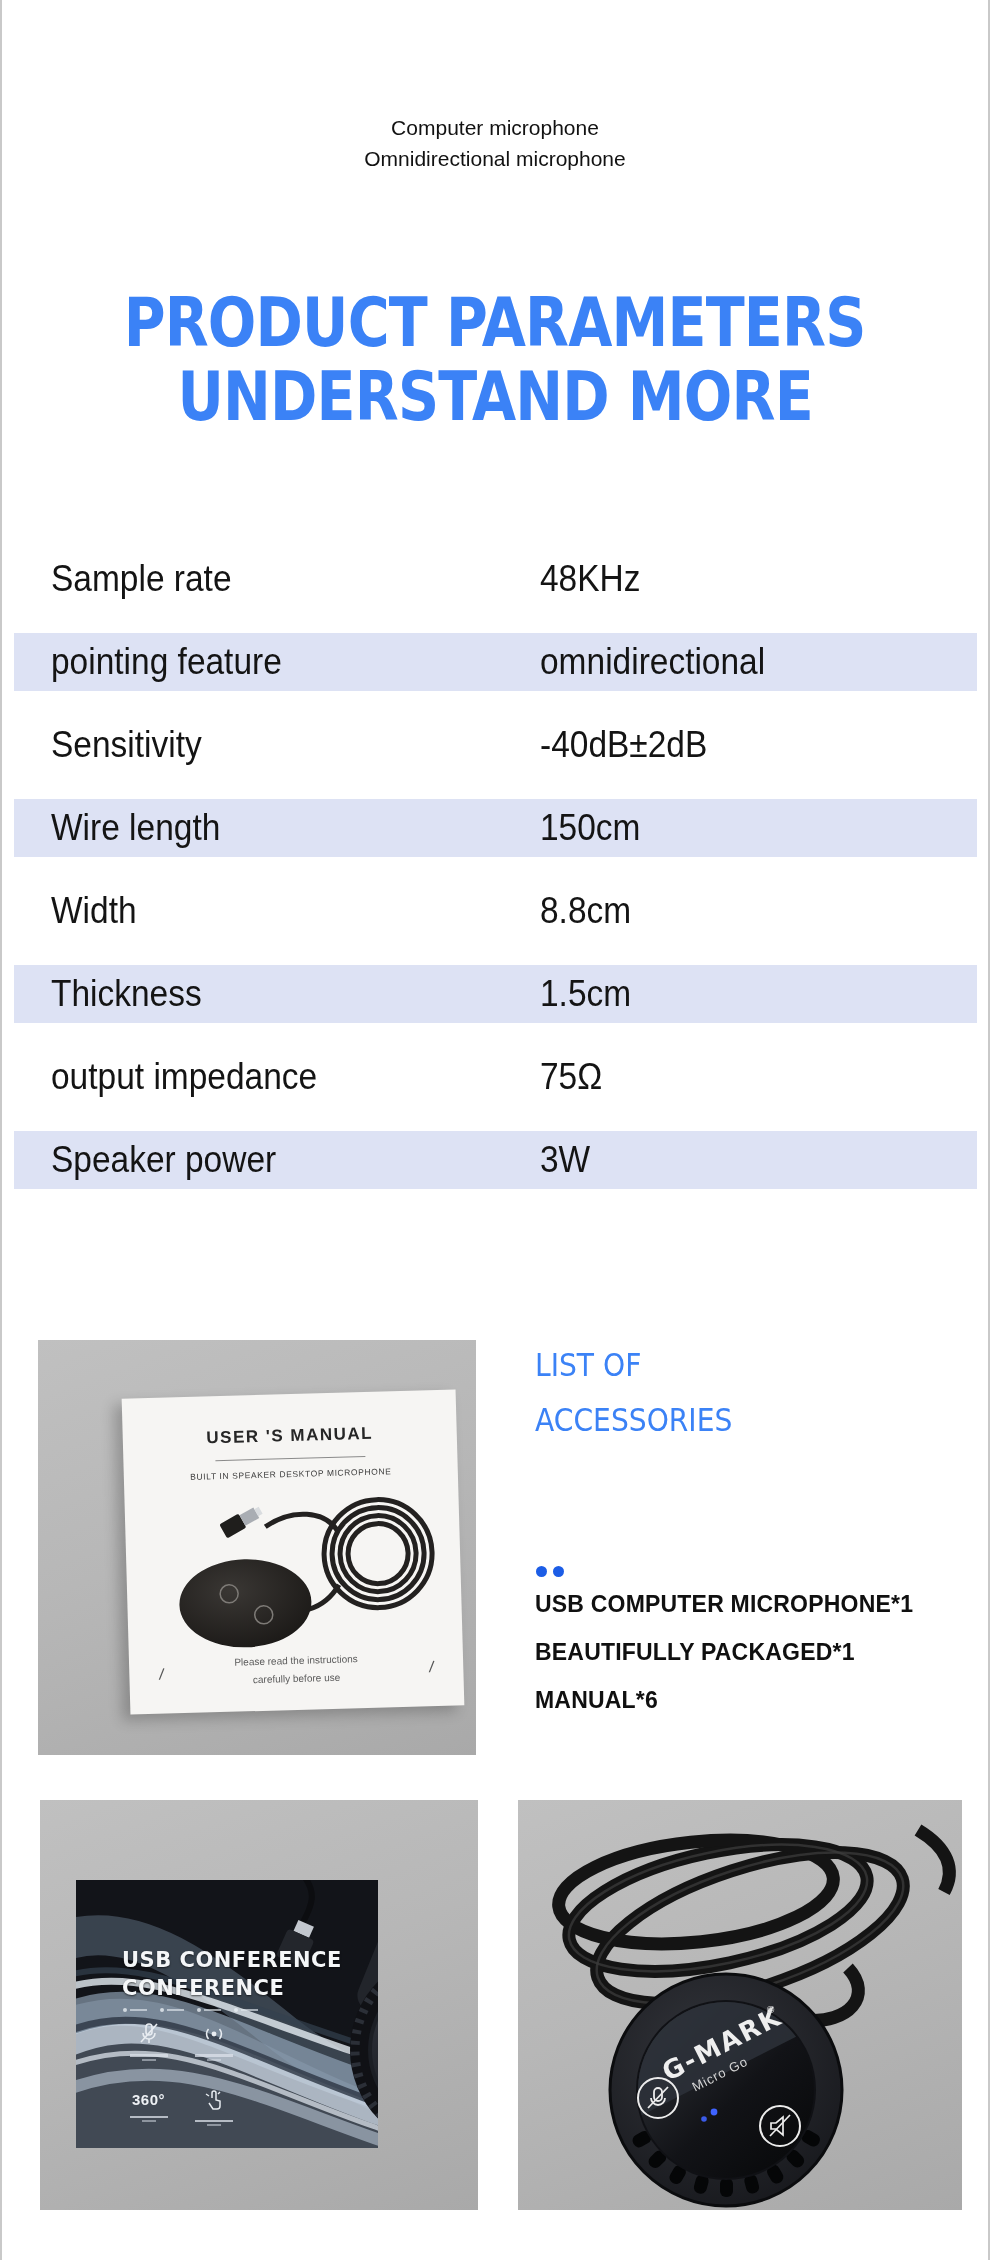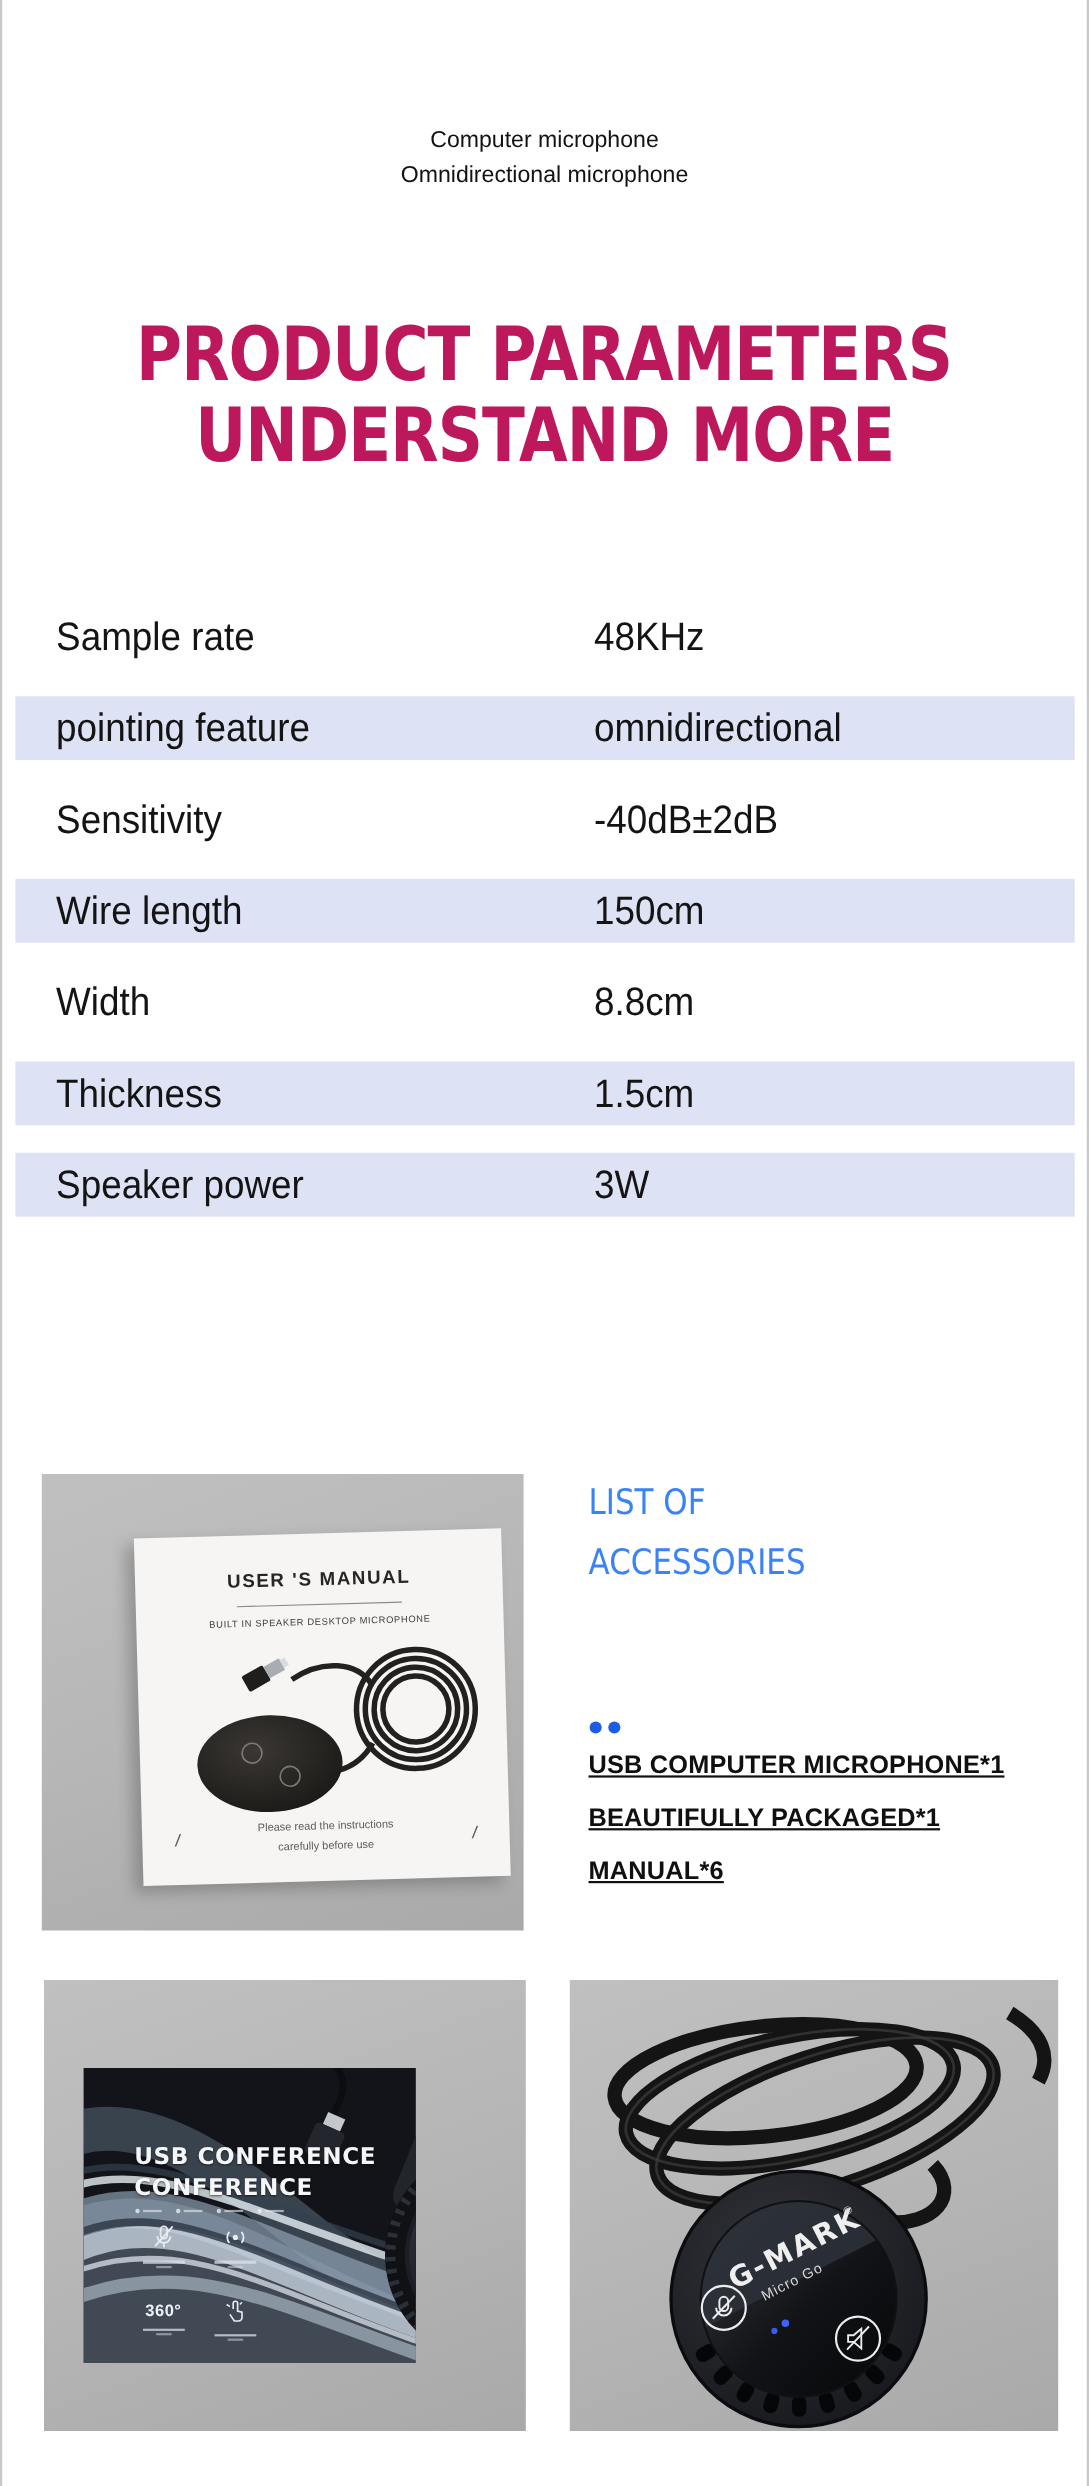--- a/index.html
+++ b/index.html
@@ -15,42 +15,42 @@
   
   .top-caption {
     position:absolute; top:112px; left:0; width:100%;
     text-align:center; font-size:21px; line-height:31px; color:#121212;
   }
 
   
   .main-heading {
     position:absolute; top:286px; left:0; width:100%; text-align:center;
     font-family:"DejaVu Sans", sans-serif; font-weight:bold;
-    font-size:68px; line-height:74px; color:#be185d; letter-spacing:-1px;
+    font-size:68px; line-height:74px; color:#3b82f6; letter-spacing:-1px;
   }
   .condense { display:inline-block; transform:scaleX(.84); transform-origin:50% 50%; white-space:nowrap; }
 
   
   .spec-table { position:absolute; top:550px; left:14px; width:963px; }
   .spec-row { position:relative; height:58px; margin-bottom:25px; display:flex; align-items:center; }
   .spec-row.alt { background:#dde2f4; }
   .spec-label { margin-left:37px; font-size:36px; color:#141414; }
   .spec-value { position:absolute; left:526px; font-size:36px; color:#141414; }
   .cx { display:inline-block; transform:scaleX(.93); transform-origin:left center; white-space:nowrap; }
 
   
   .acc-heading {
     position:absolute; top:1338px; left:535px;
     font-family:"DejaVu Sans", sans-serif; font-weight:normal;
     font-size:32px; line-height:55px; color:#3b82f6;
   }
   .acc-heading .condense { transform:scaleX(.88); transform-origin:left center; }
   .acc-dots { position:absolute; top:1563px; left:536px; }
   .acc-dot { display:inline-block; width:11px; height:11px; border-radius:50%; background:#1c5de6; margin-right:6px; }
-  .acc-items { position:absolute; top:1591px; left:535px;text-decoration:underline; }
+  .acc-items { position:absolute; top:1591px; left:535px; }
   .acc-item { font-size:23px; font-weight:bold; color:#101010; margin-bottom:21px; letter-spacing:.2px; }
 
   
   .card { position:absolute; overflow:hidden; }
   .card.gray { background:linear-gradient(160deg,#c0c0c0 0%,#b7b7b7 45%,#a9a9a9 100%); }
   .manual-card { left:38px; top:1340px; width:438px; height:415px; }
   .package-card { left:40px; top:1800px; width:438px; height:410px; }
   .device-card { left:518px; top:1800px; width:444px; height:410px; }
 
   
@@ -124,20 +124,24 @@
       <div class="spec-label"><span class="cx">Wire length</span></div>
       <div class="spec-value"><span class="cx">150cm</span></div>
     </div>
     <div class="spec-row">
       <div class="spec-label"><span class="cx">Width</span></div>
       <div class="spec-value"><span class="cx">8.8cm</span></div>
     </div>
     <div class="spec-row alt">
       <div class="spec-label"><span class="cx">Thickness</span></div>
       <div class="spec-value"><span class="cx">1.5cm</span></div>
+    </div>
+    <div class="spec-row">
+      <div class="spec-label"><span class="cx">output impedance</span></div>
+      <div class="spec-value"><span class="cx">75Ω</span></div>
     </div>
     <div class="spec-row alt">
       <div class="spec-label"><span class="cx">Speaker power</span></div>
       <div class="spec-value"><span class="cx">3W</span></div>
     </div>
   </div>
 
   <div class="acc-heading">
     <div><span class="condense">LIST OF</span></div>
     <div><span class="condense">ACCESSORIES</span></div>

